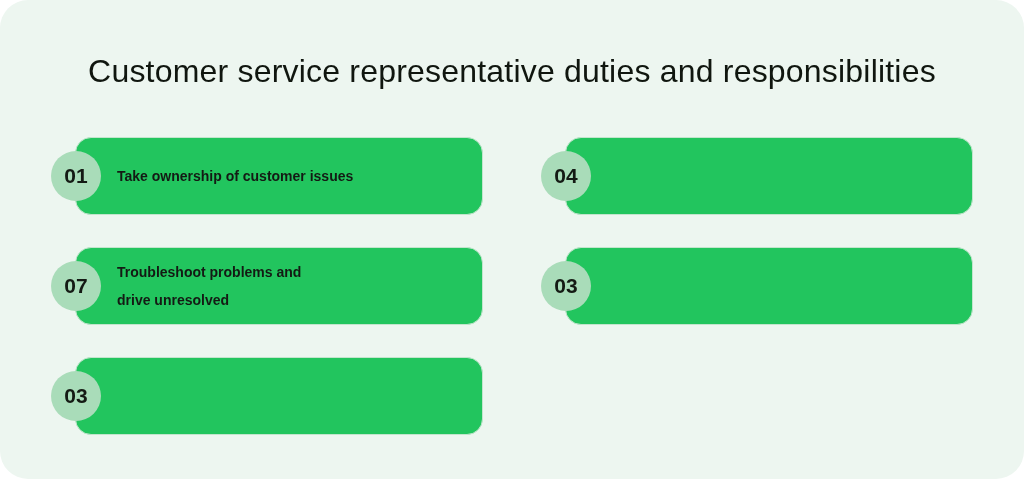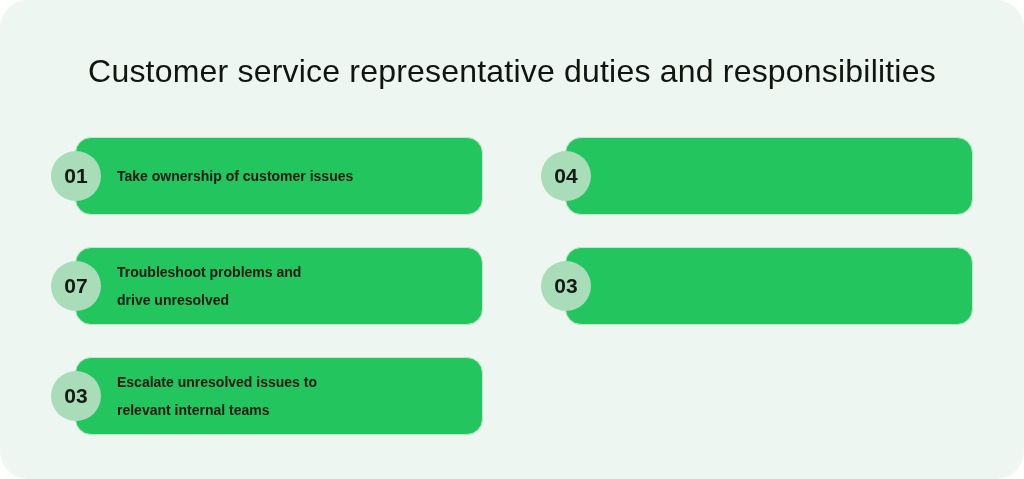--- a/index.html
+++ b/index.html
@@ -88,22 +88,20 @@
         <span class="badge">01</span>
         <span class="label">Take ownership of customer issues</span>
       </div>
       <div class="card">
         <span class="badge">07</span>
         <span class="label">Troubleshoot problems and
 drive unresolved</span>
       </div>
       <div class="card">
         <span class="badge">03</span>
-        <span class="label">Escalate unresolved issues to
-relevant internal teams</span>
       </div>
     </div>
 
     <div class="col">
       <div class="card">
         <span class="badge">04</span>
       </div>
       <div class="card">
         <span class="badge">03</span>
       </div>

